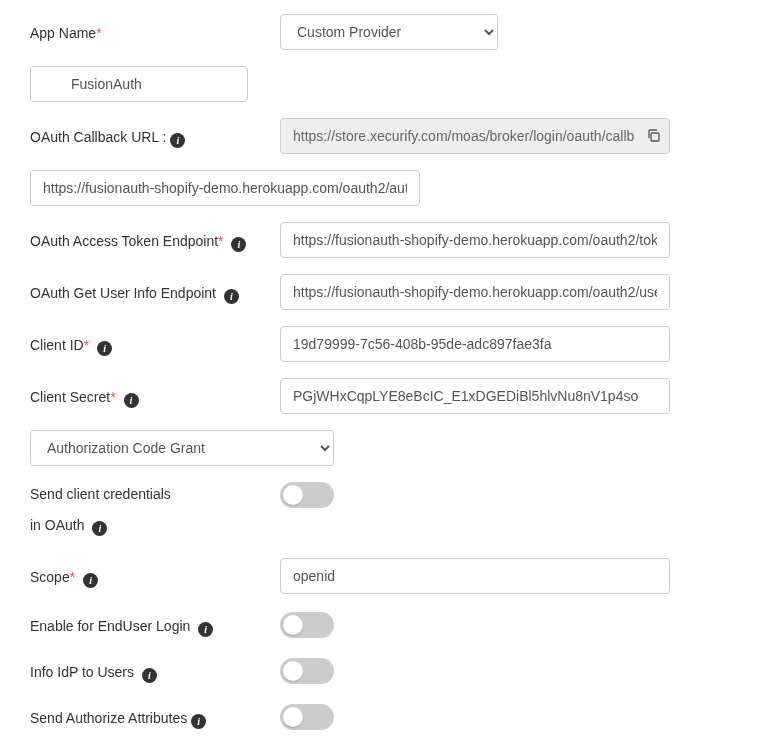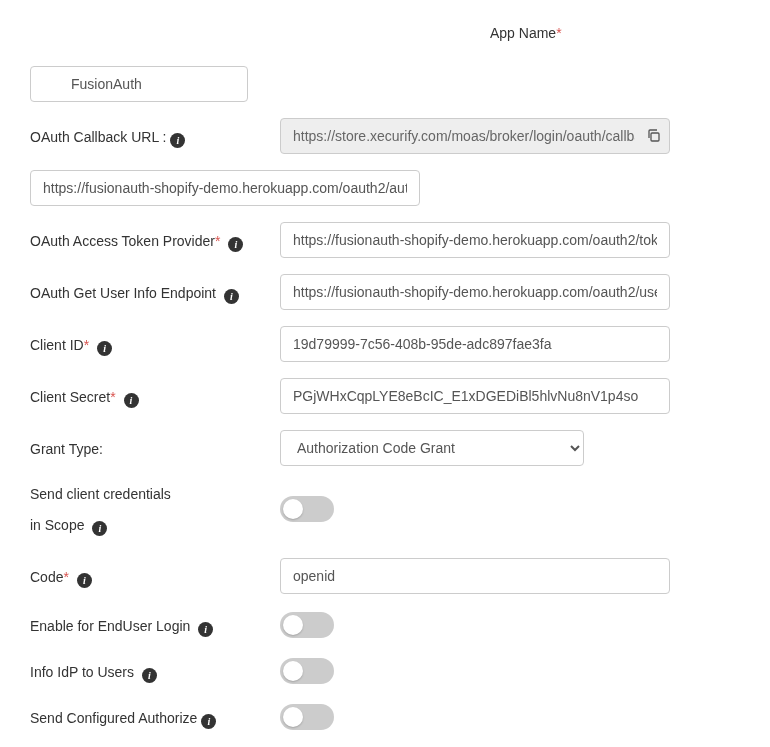--- a/index.html
+++ b/index.html
@@ -98,20 +98,25 @@
   .multiline-label { display: block; }
   .multiline-label .line2 { margin-top: 10px; display:inline-block;}
 </style>
 </head>
 <body>
 
 <div class="form-row tall">
   <div class="label-col">
     <span>App Name</span><span class="req">*</span>
   </div>
+  <div class="input-col">
+    <select class="select-control narrow">
+      <option>Custom Provider</option>
+    </select>
+  </div>
 </div>
 
 <div class="form-row tall">
   <div class="input-col">
     <input type="text" class="text-control narrow" value="FusionAuth" style="">
   </div>
 </div>
 
 <div class="form-row tall">
   <div class="label-col">
@@ -131,21 +136,21 @@
 </div>
 
 <div class="form-row tall">
   <div class="input-col">
     <input type="text" class="text-control wide" value="https://fusionauth-shopify-demo.herokuapp.com/oauth2/authorize" style="">
   </div>
 </div>
 
 <div class="form-row tall">
   <div class="label-col">
-    <span>OAuth Access Token Provider</span><span class="req">*</span>
+    <span>OAuth Access Token Endpoint</span><span class="req">*</span>
     <span class="info-icon">i</span>
   </div>
   <div class="input-col">
     <input type="text" class="text-control wide" value="https://fusionauth-shopify-demo.herokuapp.com/oauth2/token" style="">
   </div>
 </div>
 
 <div class="form-row tall">
   <div class="label-col">
     <span>OAuth Get User Info Endpoint</span>
@@ -170,43 +175,40 @@
   <div class="label-col">
     <span>Client Secret</span><span class="req">*</span>
     <span class="info-icon">i</span>
   </div>
   <div class="input-col">
     <input type="text" class="text-control wide" value="PGjWHxCqpLYE8eBcIC_E1xDGEDiBl5hlvNu8nV1p4so" style="">
   </div>
 </div>
 
 <div class="form-row tall">
-  <div class="label-col">
-    <span>Grant Type:</span>
-  </div>
   <div class="input-col">
     <select class="select-control grant">
       <option>Authorization Code Grant</option>
     </select>
   </div>
 </div>
 
-<div class="form-row" style="align-items:center; margin-bottom:22px;">
+<div class="form-row" style="align-items:flex-start; margin-bottom:22px;">
   <div class="label-col multiline-label">
     <span>Send client credentials</span><br>
-    <span class="line2"><span>in Scope</span> <span class="info-icon">i</span></span>
-  </div>
-  <div class="input-col">
-    <div class="toggle"></div>
-  </div>
-</div>
-
-<div class="form-row tall">
-  <div class="label-col">
-    <span>Code</span><span class="req">*</span>
+    <span class="line2"><span>in OAuth</span> <span class="info-icon">i</span></span>
+  </div>
+  <div class="input-col">
+    <div class="toggle"></div>
+  </div>
+</div>
+
+<div class="form-row tall">
+  <div class="label-col">
+    <span>Scope</span><span class="req">*</span>
     <span class="info-icon">i</span>
   </div>
   <div class="input-col">
     <input type="text" class="text-control wide" value="openid" style="">
   </div>
 </div>
 
 <div class="form-row">
   <div class="label-col">
     <span>Enable for EndUser Login</span>
@@ -222,18 +224,18 @@
     <span>Info IdP to Users</span>
     <span class="info-icon">i</span>
   </div>
   <div class="input-col">
     <div class="toggle"></div>
   </div>
 </div>
 
 <div class="form-row">
   <div class="label-col">
-    <span>Send Configured Authorize</span><span class="info-icon">i</span>
+    <span>Send Authorize Attributes</span><span class="info-icon">i</span>
   </div>
   <div class="input-col">
     <div class="toggle"></div>
   </div>
 </div>
 
 </body></html>

